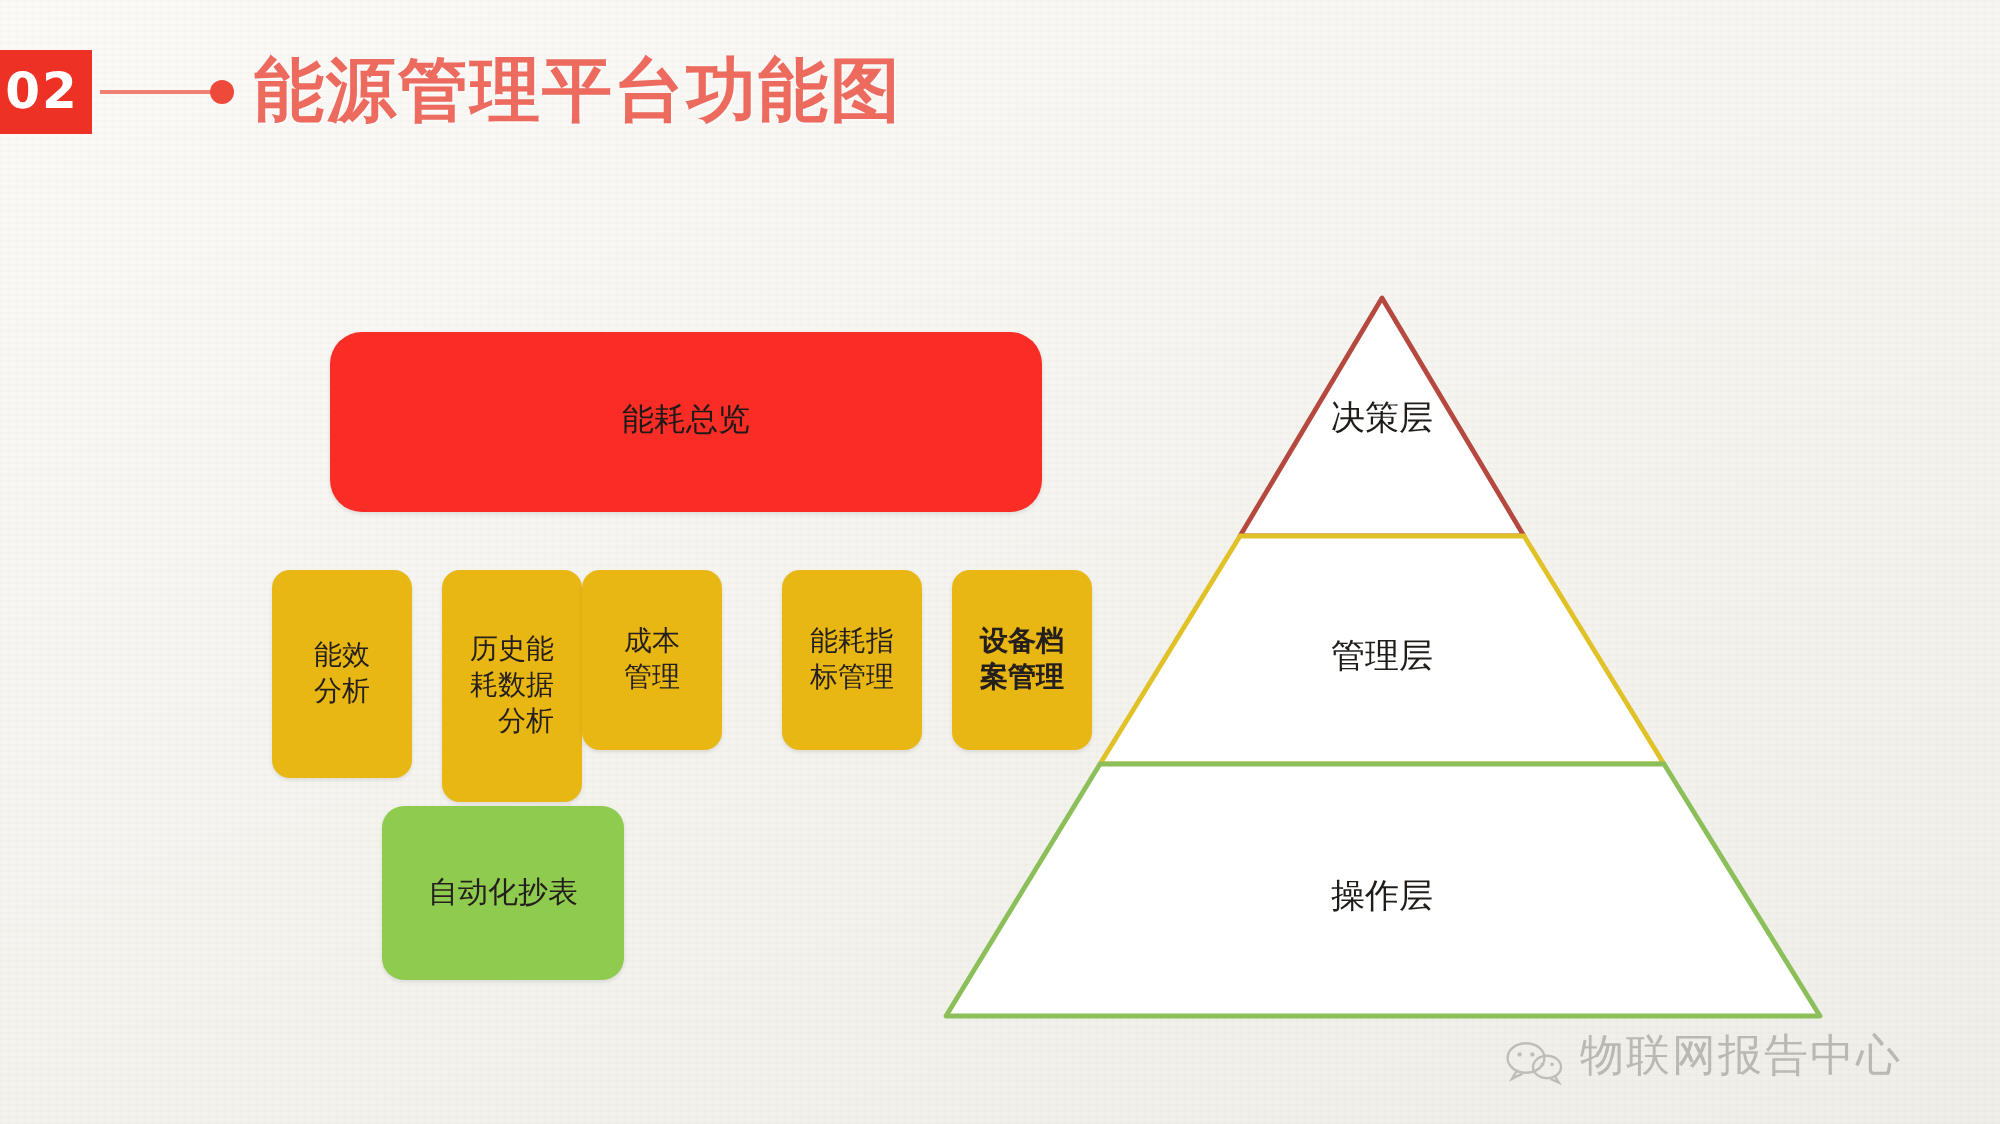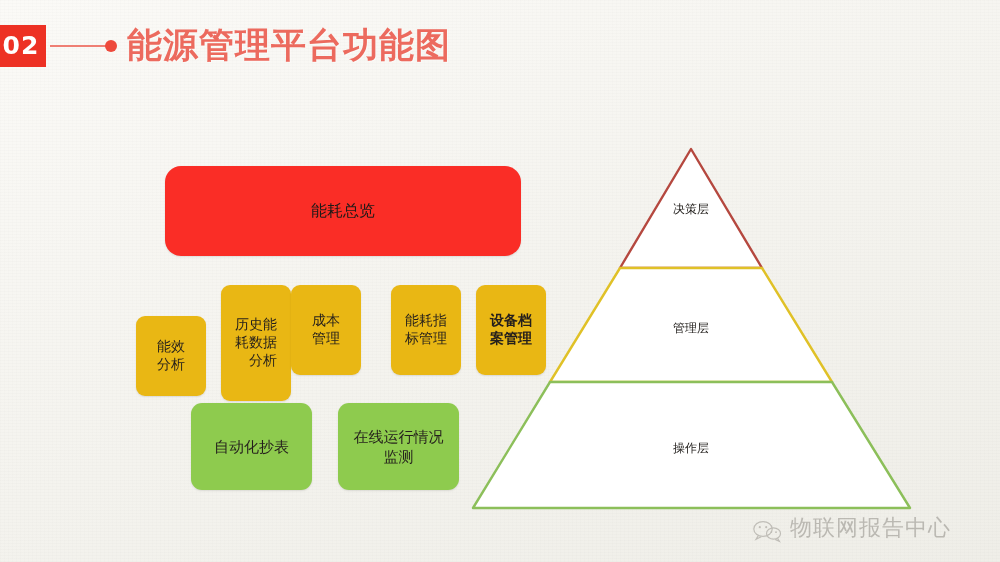--- a/index.html
+++ b/index.html
@@ -114,21 +114,21 @@
     left: 440px;
     top: 130px;
     width: 510px;
     height: 400px;
   }
   .pyramid svg {
     display: block;
   }
   .pyr-label {
     position: absolute;
-    font-size: 12px;
+    font-size: 17px;
     color: #1f1c19;
     white-space: nowrap;
     transform: translate(-50%, -50%);
   }
 
   
   .watermark {
     position: absolute;
     left: 752px;
     top: 513px;
@@ -150,35 +150,33 @@
 
 <div class="slide">
 
   <div class="badge">02</div>
   <div class="connector-line"></div>
   <div class="connector-dot"></div>
   <div class="slide-title">能源管理平台功能图</div>
 
   <div class="node red" style="left:165px; top:166px; width:356px; height:90px;">能耗总览</div>
 
-  <div class="node yellow" style="left:136px; top:285px; width:70px; height:80px;margin-top:31px;">能效
+  <div class="node yellow" style="left:136px; top:285px; width:70px; height:104px;">能效
 分析</div>
   <div class="node yellow" style="left:221px; top:285px; width:70px; height:116px;text-align:right;">历史能
 耗数据
 分析</div>
   <div class="node yellow" style="left:291px; top:285px; width:70px; height:90px;">成本
 管理</div>
   <div class="node yellow" style="left:391px; top:285px; width:70px; height:90px;">能耗指
 标管理</div>
   <div class="node yellow" style="left:476px; top:285px; width:70px; height:90px;font-weight:bold;">设备档
 案管理</div>
 
   <div class="node green" style="left:191px; top:403px; width:121px; height:87px;">自动化抄表</div>
-  <div class="node green" style="left:338px; top:403px; width:121px; height:87px;">在线运行情况
-监测</div>
 
   <div class="pyramid">
     <svg width="510" height="400" viewBox="0 0 510 400">
 
       <polygon points="251,19 180,138 322,138" fill="#ffffff" stroke="#b5483f" stroke-width="2.4" stroke-linejoin="round"></polygon>
 
       <polygon points="180,138 322,138 392,252 110,252" fill="#ffffff" stroke="#e0c127" stroke-width="2.4" stroke-linejoin="round"></polygon>
 
       <polygon points="110,252 392,252 470,378 33,378" fill="#ffffff" stroke="#8cbf5a" stroke-width="2.4" stroke-linejoin="round"></polygon>
     </svg>

